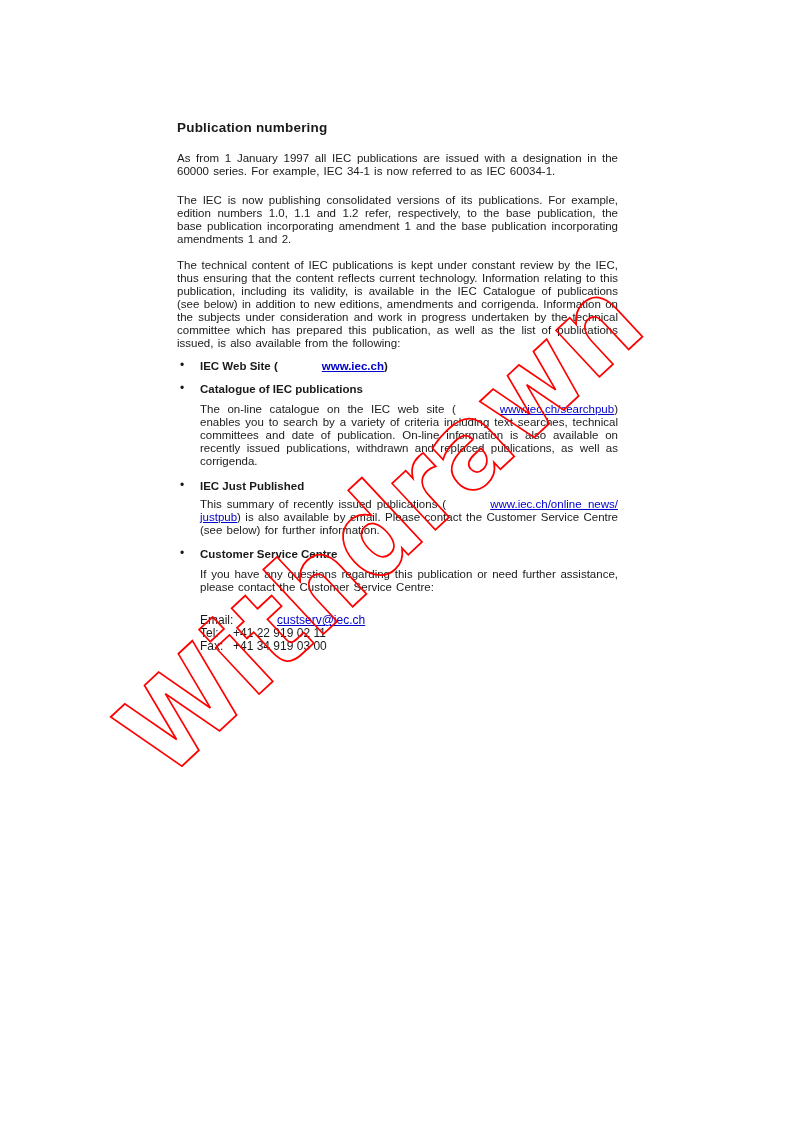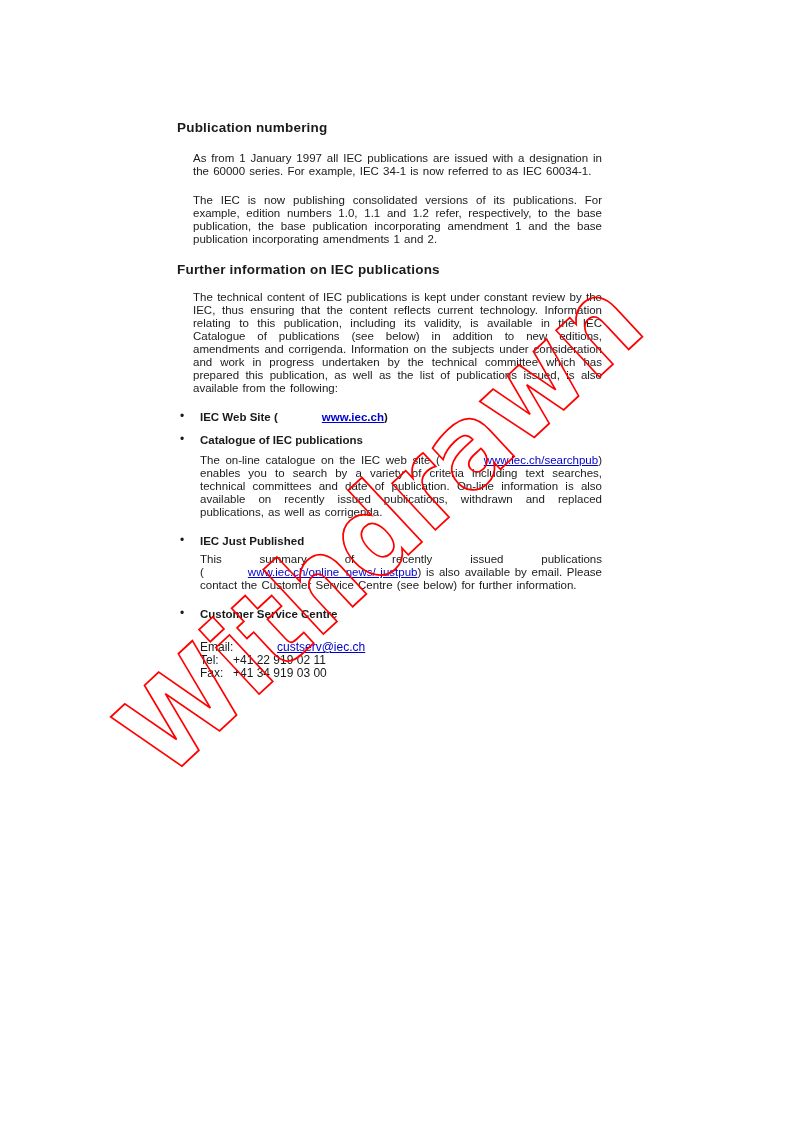--- a/index.html
+++ b/index.html
@@ -21,21 +21,21 @@
   .h {
     font-size: 13.5px;
     font-weight: bold;
     line-height: 16px;
     margin: 0;
     letter-spacing: 0.2px;
   }
   .para {
     font-size: 11.5px;
     line-height: 13px;
-    margin: 16px;
+    margin: 0;
     text-align: justify;
     word-spacing: 1px;
   }
   .indent { margin-left: 23px; }
   .bullet {
     position: relative;
     padding-left: 23px;
     font-size: 11.5px;
     line-height: 13px;
     font-weight: bold;
@@ -72,21 +72,20 @@
 
 <div class="page">
 
   <div class="content">
 
     <h2 class="h">Publication numbering</h2>
     <p class="para" style="margin-top:16px">As from 1 January 1997 all IEC publications are issued with a designation in the 60000 series. For example, IEC 34-1 is now referred to as IEC 60034-1.</p>
 
     <p class="para" style="margin-top:16px">The IEC is now publishing consolidated versions of its publications. For example, edition numbers 1.0, 1.1 and 1.2 refer, respectively, to the base publication, the base publication incorporating amendment 1 and the base publication incorporating amendments 1 and 2.</p>
 
-    <h2 class="h" style="margin-top:10px">Further information on IEC publications</h2>
     <p class="para" style="margin-top:13px">The technical content of IEC publications is kept under constant review by the IEC, thus ensuring that the content reflects current technology. Information relating to this publication, including its validity, is available in the IEC Catalogue of publications (see below) in addition to new editions, amendments and corrigenda. Information on the subjects under consideration and work in progress undertaken by the technical committee which has prepared this publication, as well as the list of publications issued, is also available from the following:</p>
 
     <div class="bullet" style="margin-top:10px">
       <span class="dot">•</span>
       <span>IEC Web Site (</span><a class="link">www.iec.ch</a><span>)</span>
     </div>
 
     <div class="bullet" style="margin-top:10px">
       <span class="dot">•</span>
       <span>Catalogue of IEC publications</span>
@@ -96,20 +95,21 @@
     <div class="bullet" style="margin-top:12px">
       <span class="dot">•</span>
       <span>IEC Just Published</span>
     </div>
     <p class="para indent" style="margin-top:5px"><span>This summary of recently issued publications (</span><a class="link">www.iec.ch/online_news/ justpub</a><span>) is also available by email. Please contact the Customer Service Centre (see below) for further information.</span></p>
 
     <div class="bullet" style="margin-top:11px">
       <span class="dot">•</span>
       <span>Customer Service Centre</span>
     </div>
+    <p class="para indent" style="margin-top:7px">If you have any questions regarding this publication or need further assistance, please contact the Customer Service Centre:</p>
 
     <div class="contact" style="margin-top:20px">
       <div class="crow">
         <span class="clabel">Email:</span>
         <a class="link">custserv@iec.ch</a>
       </div>
       <div class="crow">
         <span class="clabel">Tel:</span>
         <span>+41 22 919 02 11</span>
       </div>

